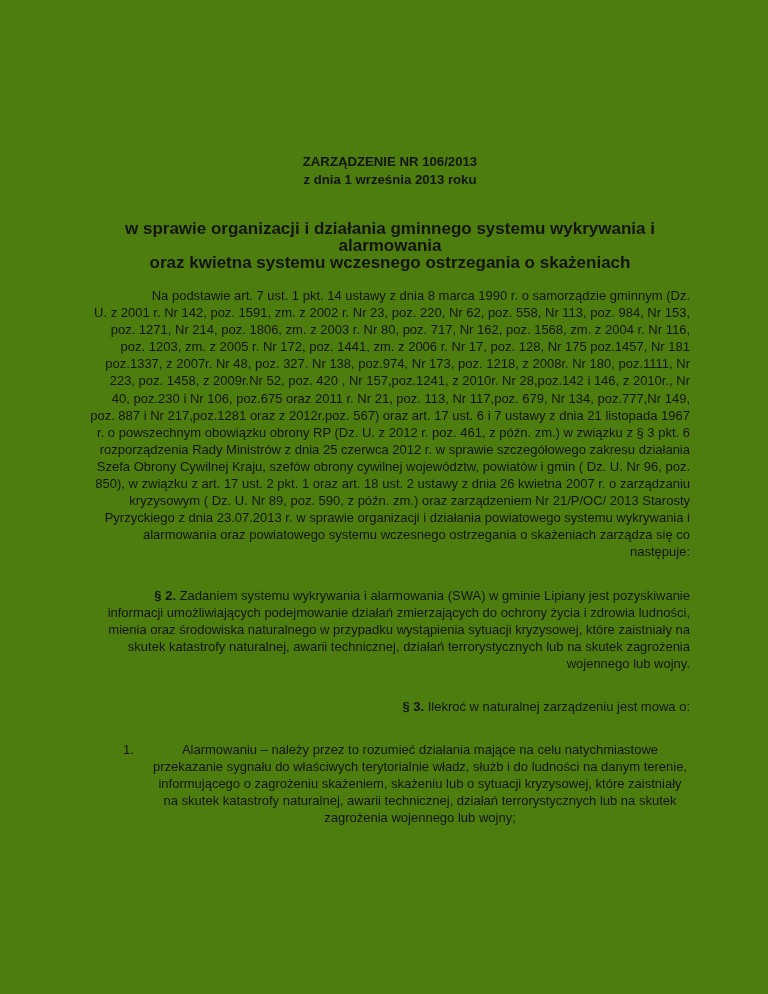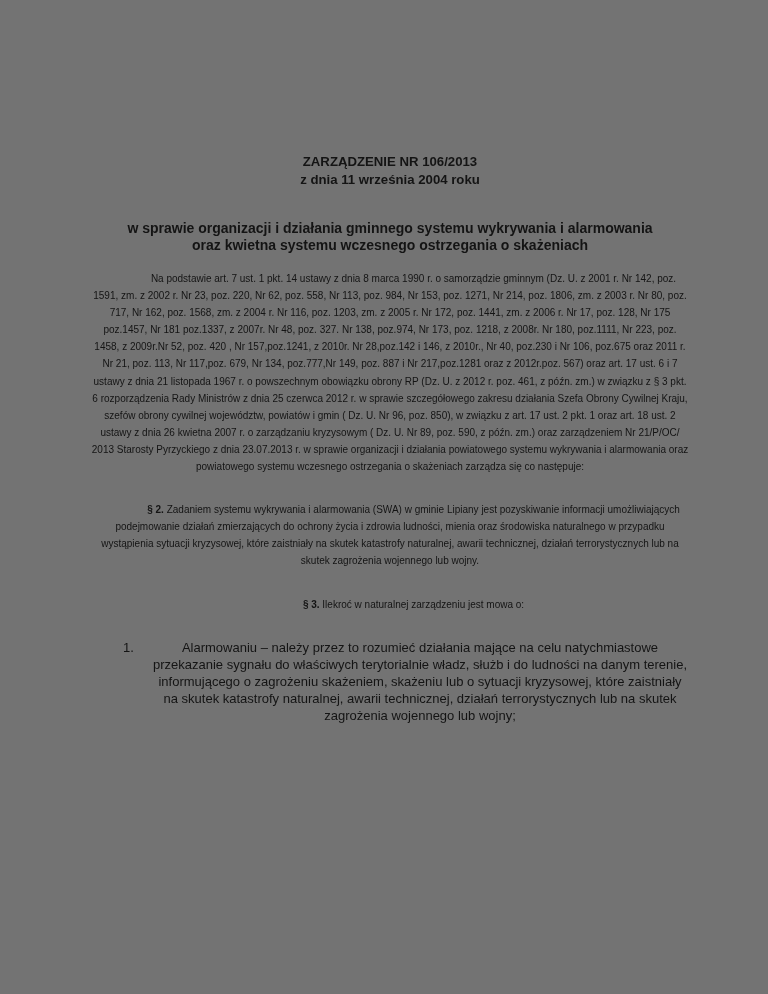--- a/index.html
+++ b/index.html
@@ -12,40 +12,40 @@
     height: 994px;
     overflow: hidden;
     font-family: "Liberation Sans", "DejaVu Sans", sans-serif;
     color: #141414;
   }
   .page {
     box-sizing: border-box;
     width: 768px;
     height: 994px;
     padding: 153px 78px 0 90px;
-    background: #737373;
+    background: #4d7c0f;
   }
   .title-block {
     text-align: center;
     font-weight: bold;
     font-size: 13.2px;
     line-height: 18px;
     margin-bottom: 31px;
   }
   .subject-block {
     text-align: center;
     font-weight: bold;
-    font-size: 14px;
+    font-size: 17px;
     line-height: 17px;
     margin-bottom: 16px;
   }
   .body-par {
-    font-size: 10px;
+    font-size: 13px;
     line-height: 17.1px;
-    text-align: center;
+    text-align: right;
     margin: 0 0 26px 0;
   }
   .body-par.indent {
     text-indent: 47px;
   }
   .marker {
     font-weight: bold;
   }
   .list {
     margin-top: 0;
@@ -65,21 +65,21 @@
     text-align: center;
   }
 </style>
 </head>
 <body>
 
 <div class="page">
 
   <div class="title-block">
     <div>ZARZĄDZENIE NR 106/2013</div>
-    <div>z dnia 11 września 2004 roku</div>
+    <div>z dnia 1 września 2013 roku</div>
   </div>
 
   <div class="subject-block">
     <div>w sprawie organizacji i działania gminnego systemu wykrywania i alarmowania</div>
     <div>oraz kwietna systemu wczesnego ostrzegania o skażeniach</div>
   </div>
 
   <p class="body-par indent">Na podstawie art. 7 ust. 1 pkt. 14 ustawy z dnia 8 marca 1990 r. o samorządzie gminnym (Dz. U. z 2001 r. Nr 142, poz. 1591, zm. z 2002 r. Nr 23, poz. 220, Nr 62, poz. 558, Nr 113, poz. 984, Nr 153, poz. 1271, Nr 214, poz. 1806, zm. z 2003 r. Nr 80, poz. 717, Nr 162, poz. 1568, zm. z 2004 r. Nr 116, poz. 1203, zm. z 2005 r. Nr 172, poz. 1441, zm. z 2006 r. Nr 17, poz. 128, Nr 175 poz.1457, Nr 181 poz.1337, z 2007r. Nr 48, poz. 327. Nr 138, poz.974, Nr 173, poz. 1218, z 2008r. Nr 180, poz.1111, Nr 223, poz. 1458, z 2009r.Nr 52, poz. 420 , Nr 157,poz.1241, z 2010r. Nr 28,poz.142 i 146, z 2010r., Nr 40, poz.230 i Nr 106, poz.675 oraz 2011 r. Nr 21, poz. 113, Nr 117,poz. 679, Nr 134, poz.777,Nr 149, poz. 887 i Nr 217,poz.1281 oraz z 2012r.poz. 567) oraz art. 17 ust. 6 i 7 ustawy z dnia 21 listopada 1967 r. o powszechnym obowiązku obrony RP (Dz. U. z 2012 r. poz. 461, z późn. zm.) w związku z § 3 pkt. 6 rozporządzenia Rady Ministrów z dnia 25 czerwca 2012 r. w sprawie szczegółowego zakresu działania Szefa Obrony Cywilnej Kraju, szefów obrony cywilnej województw, powiatów i gmin ( Dz. U. Nr 96, poz. 850), w związku z art. 17 ust. 2 pkt. 1 oraz art. 18 ust. 2 ustawy z dnia 26 kwietna 2007 r. o zarządzaniu kryzysowym ( Dz. U. Nr 89, poz. 590, z późn. zm.) oraz zarządzeniem Nr 21/P/OC/ 2013 Starosty Pyrzyckiego z dnia 23.07.2013 r. w sprawie organizacji i działania powiatowego systemu wykrywania i alarmowania oraz powiatowego systemu wczesnego ostrzegania o skażeniach zarządza się co następuje:</p>
 
 

